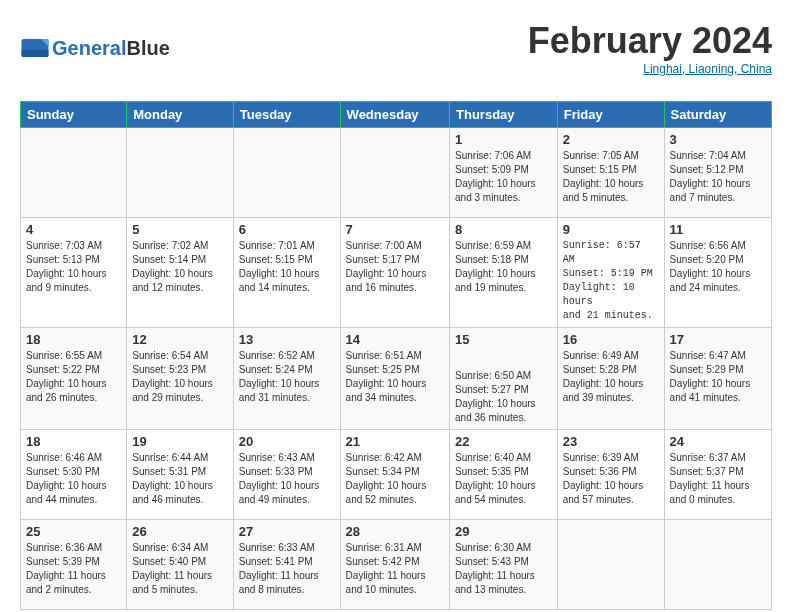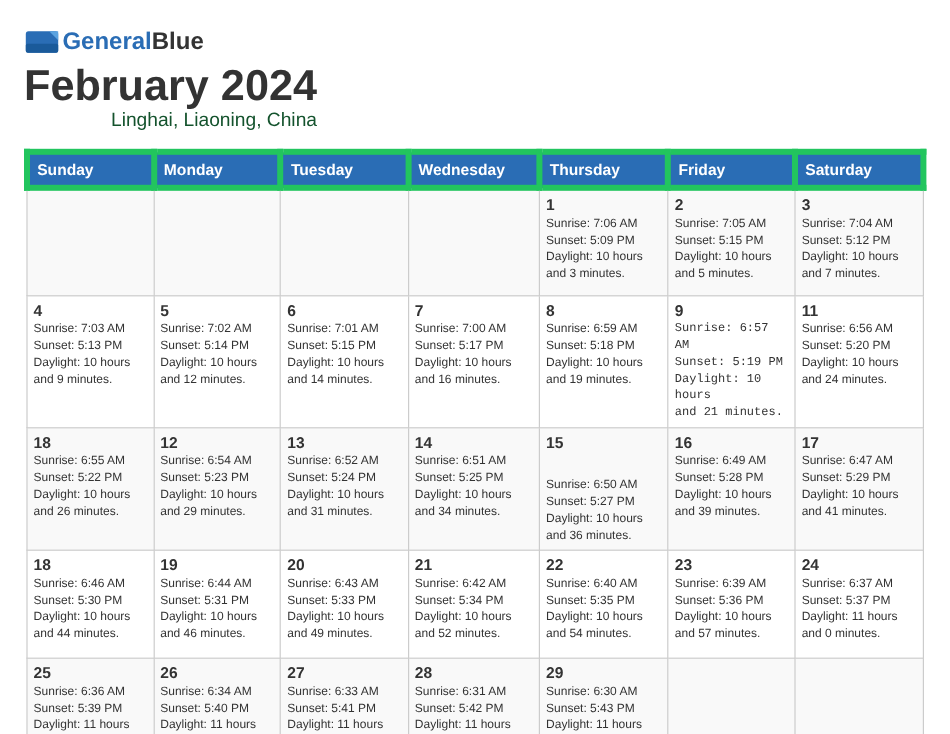--- a/index.html
+++ b/index.html
@@ -6,56 +6,56 @@
     body {
       font-family: Arial, sans-serif;
       background: #fff;
       width: 792px;
       min-height: 612px;
       padding: 20px;
     }
     .header {
       display: flex;
       justify-content: space-between;
-      align-items: flex-start;
-      margin-bottom: 14px;
-      flex-direction: column;
+      align-items: center;
+      margin-bottom: 25px;
     }
     .logo {
       display: flex;
       align-items: center;
     }
     .logo-icon {
       width: 30px;
       height: 30px;
       margin-right: 2px;
     }
     .title-block {
       text-align: right;
     }
     .month-title {
       font-size: 36px;
       font-weight: bold;
       color: #333;
     }
     .location {
-      font-size: 16px;
-      color: #14532d;
+      font-size: 12px;
+      color: #0369a1;
+      text-decoration: underline;
     }
     table {
       width: 100%;
       border-collapse: collapse;
     }
     th {
       background-color: #2a6db5;
       color: #fff;
       text-align: left;
       padding: 5px 6px;
       font-size: 13px;
-      border: 5px solid #22c55e;
+      border: 1px solid #22c55e;
     }
     td {
       border: 1px solid #ccc;
       vertical-align: top;
       padding: 4px 5px;
       font-size: 10.5px;
       color: #333;
       height: 90px;
       width: 113px;
     }

